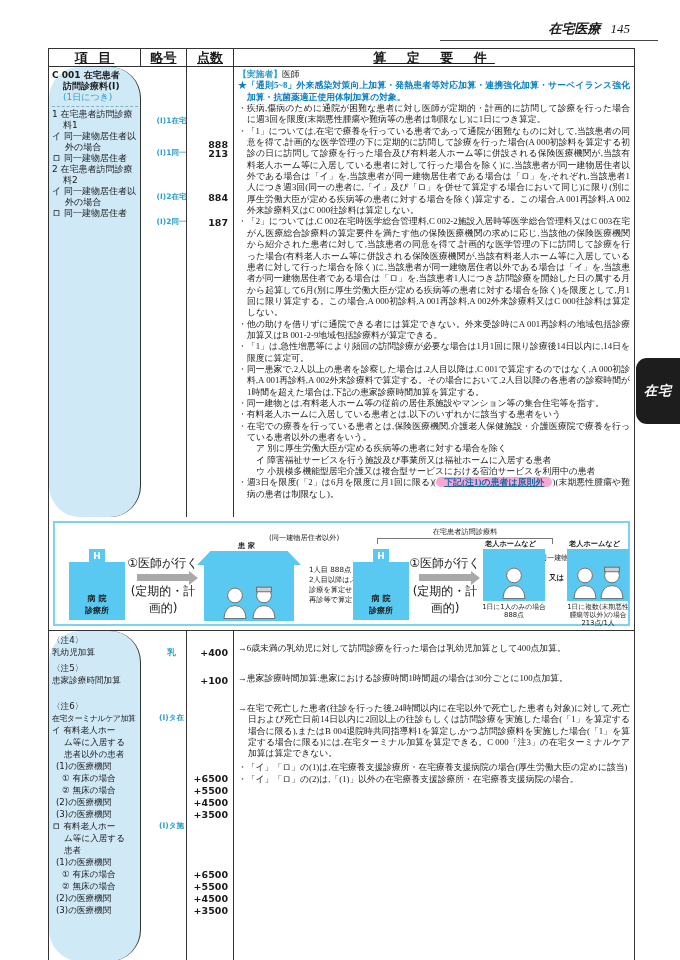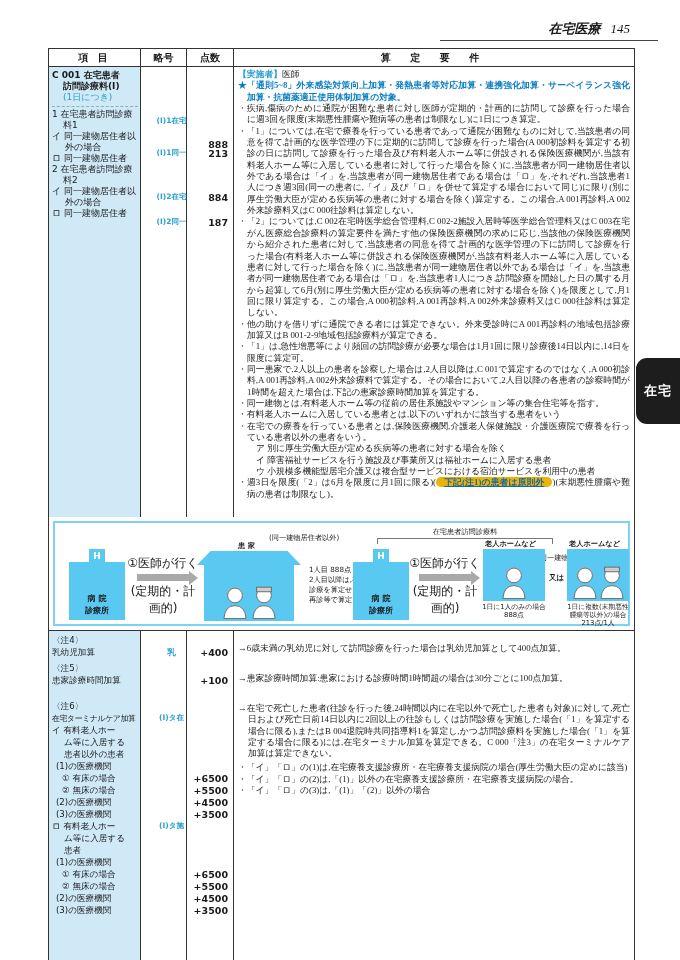--- a/index.html
+++ b/index.html
@@ -6,30 +6,30 @@
   .page{position:relative;width:680px;height:960px;background:#fff;overflow:hidden;
         font-family:"DejaVu Sans","Liberation Sans",sans-serif;color:#1a1a1a;}
   
   .phead{position:absolute;top:20px;right:50px;font-family:"Liberation Serif",serif;
          font-style:italic;font-weight:bold;font-size:13px;}
   .phead .pno{margin-left:10px;font-weight:normal;}
   .phead-rule{position:absolute;top:40px;left:440px;width:218px;border-top:1px solid #444;}
   
   .sidetab{position:absolute;right:0;top:358px;width:44px;height:66px;background:#1d1d1d;
            color:#fff;border-radius:11px 0 0 11px;display:flex;align-items:center;
-           justify-content:center;font-size:13px;font-weight:bold;letter-spacing:1px;}
+           justify-content:center;font-size:13px;font-weight:bold;letter-spacing:1px;font-style:italic;}
   
   .tbl{position:absolute;left:48px;top:48px;width:585px;border:1px solid #333;background:#fff;}
   .trow{display:grid;grid-template-columns:92px 46px 47px 1fr;}
   .cell{border-right:1px solid #333;position:relative;box-sizing:border-box;}
   .cell.last{border-right:none;}
   .thead{height:17px;border-bottom:1px solid #333;}
-  .thead .cell{display:flex;align-items:center;justify-content:center;font-size:10px;
-               font-weight:bold;letter-spacing:3px;}
-  .bluebg{background:#cfe9f7;}
+  .thead .cell{display:flex;align-items:center;justify-content:center;font-size:13px;
+               font-weight:bold;letter-spacing:3px;text-decoration:underline;}
+  .bluebg{background:#cfe9f7;border-radius:31px;}
   .row2{height:450px;}
   .rownotes{height:330px;}
   
   .itemcol{font-size:9px;line-height:11px;padding:3px 2px 0 3px;}
   .b{font-weight:bold;}
   .teal{color:#2a9fd0;}
   .pad11{padding-left:11px;}
   .hang11{padding-left:11px;text-indent:-11px;}
   .hang13{padding-left:13px;text-indent:-13px;}
   .dash{border-top:1px dashed #86b2c6;margin:3px 0 2px 0;}
@@ -37,21 +37,21 @@
   .abbr{position:absolute;left:8px;width:100%;text-align:center;color:#2a9fd0;
         font-size:7.5px;font-weight:bold;}
   .pts{position:absolute;right:5px;font-size:9.5px;font-weight:bold;}
   
   .reqcell{padding:2px 4px 0 4px;font-family:"Liberation Serif","DejaVu Serif",serif;
            font-size:8.8px;line-height:11.35px;text-align:justify;}
   .perf-label{color:#2a9fd0;font-weight:bold;}
   .star{color:#0b7fc4;font-weight:bold;padding-left:9px;text-indent:-9px;}
   .blt{padding-left:9px;text-indent:-9px;}
   .sub{padding-left:18px;}
-  .hl{background:#eab308;border-radius:5px;padding:0 8px;color:#1668a8;
+  .hl{background:#f9a8d4;border-radius:5px;padding:0 8px;color:#1668a8;
       text-decoration:underline;font-weight:bold;}
   
   .dgrow{height:113px;border-bottom:1px solid #333;position:relative;background:#fff;}
   .dg{position:absolute;left:4px;right:4px;top:4px;bottom:4px;border:2px solid #7cd2f0;
       background:#fff;font-size:7.5px;}
   .abs{position:absolute;}
   .bk{position:absolute;text-align:center;font-size:7.2px;}
   .bk .bline{height:5px;border:1px solid #777;border-bottom:none;margin-top:1px;}
   .bld{position:absolute;width:56px;text-align:center;}
   .bld .tw{width:16px;height:14px;background:#59c9f1;margin:0 auto -1px auto;color:#fff;
@@ -287,19 +287,18 @@
         <span class="pts" style="top:262px;">+4500</span>
         <span class="pts" style="top:274px;">+3500</span>
       </div>
       <div class="cell last">
         <div class="nreq arrowtext" style="top:12px;">→6歳未満の乳幼児に対して訪問診療を行った場合は乳幼児加算として400点加算。</div>
         <div class="nreq arrowtext" style="top:42px;">→患家診療時間加算:患家における診療時間1時間超の場合は30分ごとに100点加算。</div>
         <div class="nreq" style="top:72px;">
           <div class="arrowtext">→在宅で死亡した患者(往診を行った後,24時間以内に在宅以外で死亡した患者も対象)に対して,死亡日および死亡日前14日以内に2回以上の往診もしくは訪問診療を実施した場合(「1」を算定する場合に限る),またはB 004退院時共同指導料1を算定し,かつ,訪問診療料を実施した場合(「1」を算定する場合に限る)には,在宅ターミナル加算を算定できる。C 000「注3」の在宅ターミナルケア加算は算定できない。</div>
           <div class="blt" style="margin-top:3px;">・「イ」「ロ」の(1)は,在宅療養支援診療所・在宅療養支援病院の場合(厚生労働大臣の定めに該当)</div>
           <div class="blt">・「イ」「ロ」の(2)は,「(1)」以外の在宅療養支援診療所・在宅療養支援病院の場合。</div>
-          <div class="blt">・「イ」「ロ」の(3)は,「(1)」「(2)」以外の場合</div>
         </div>
       </div>
     </div>
 
   </div>
 </div>
 
 </body></html>

